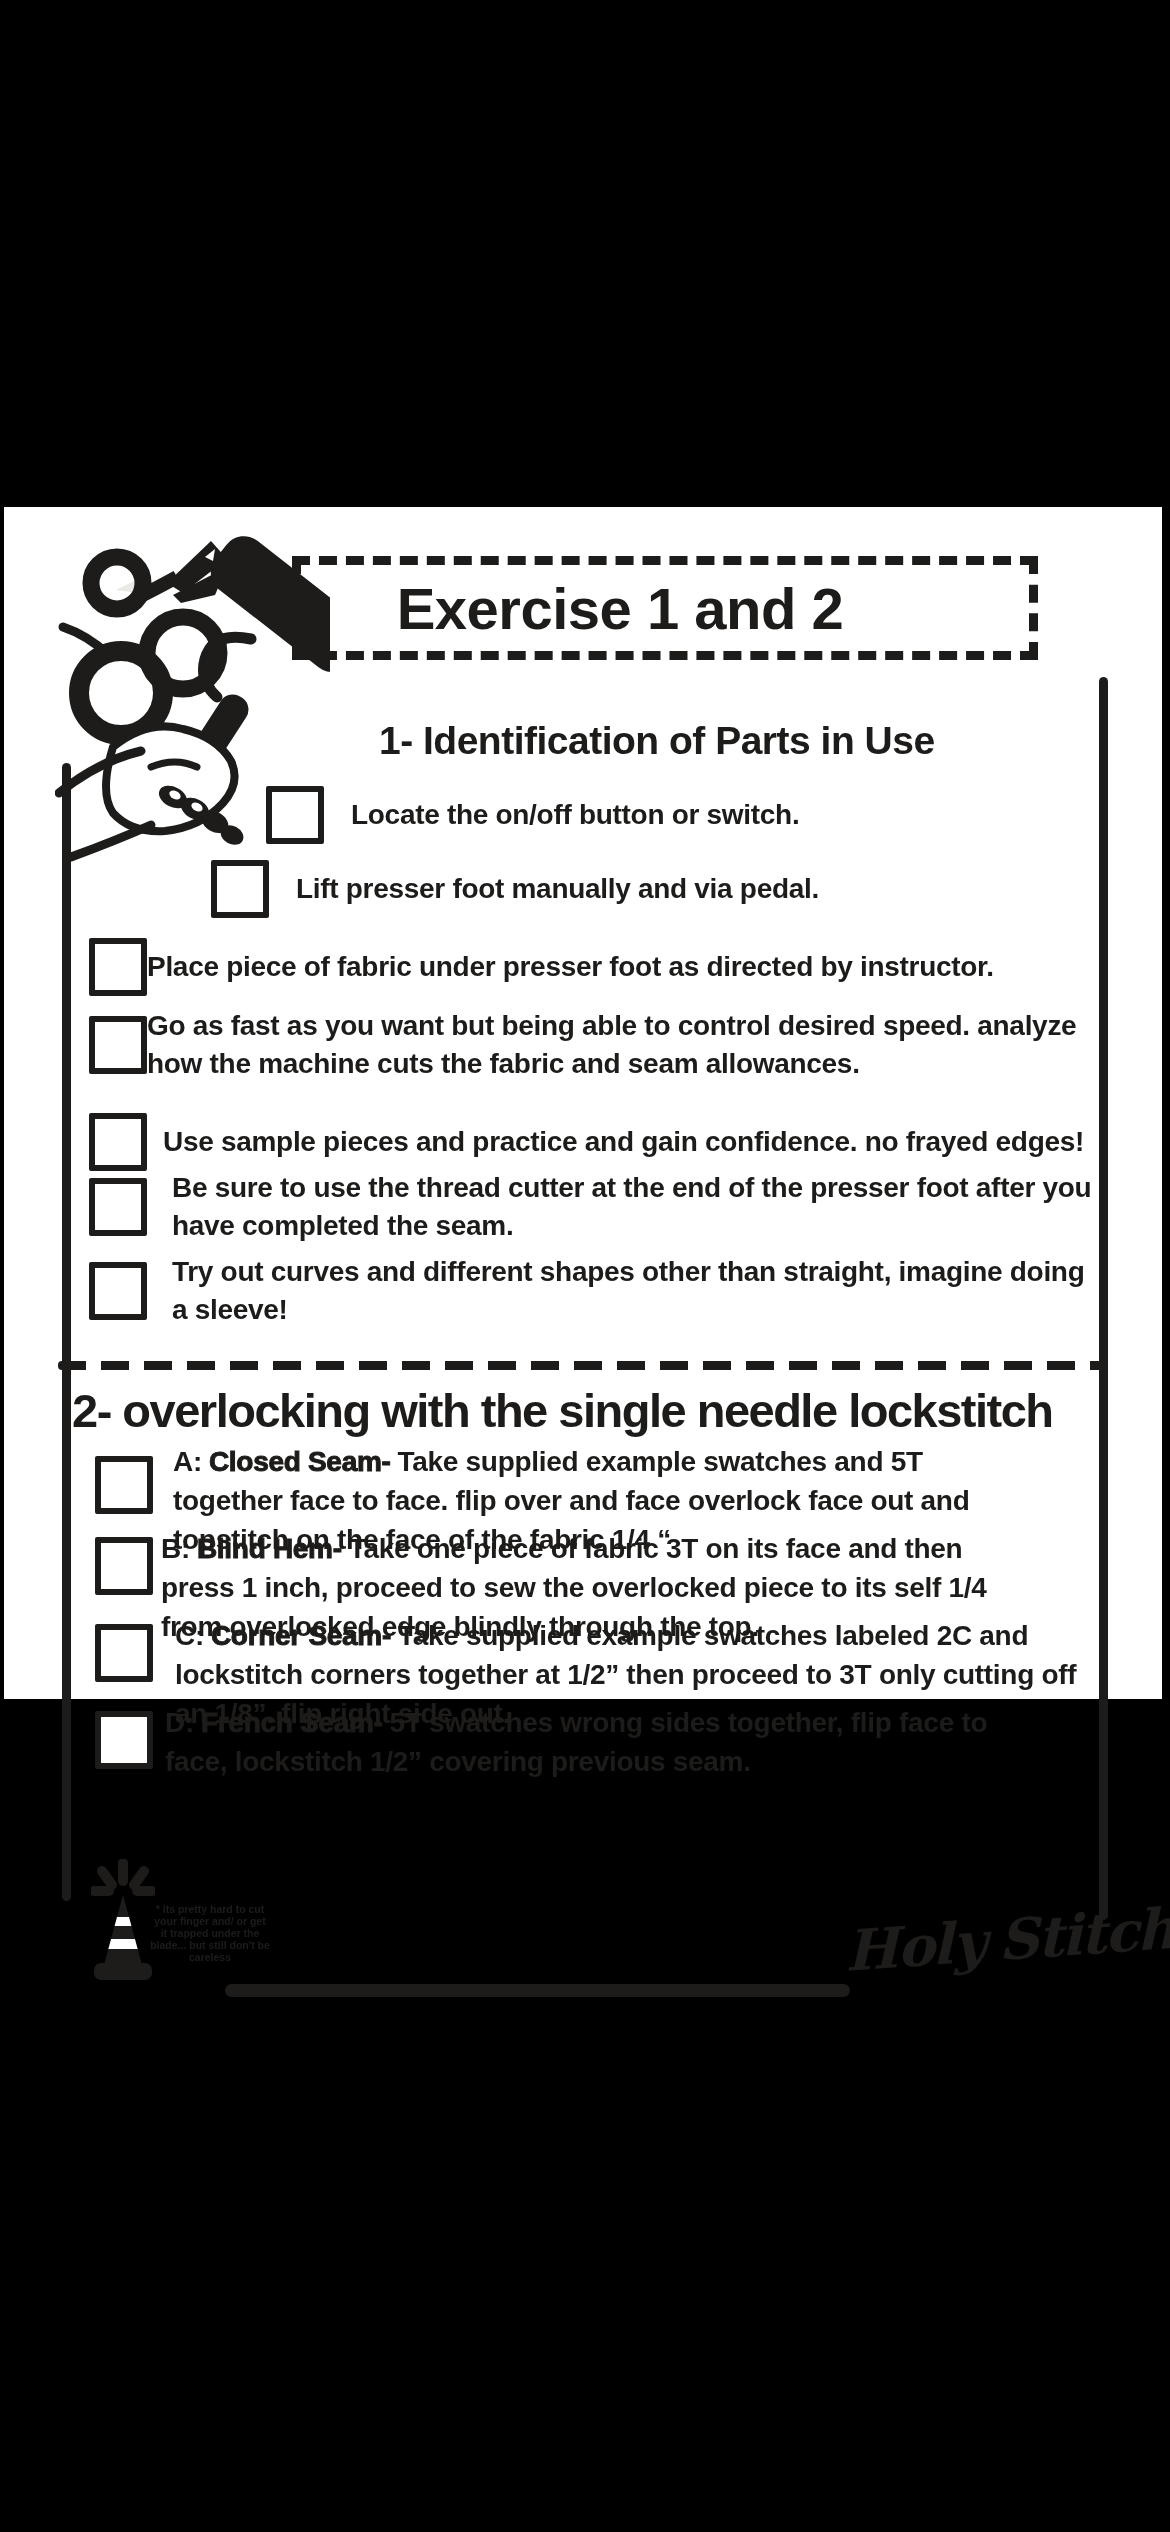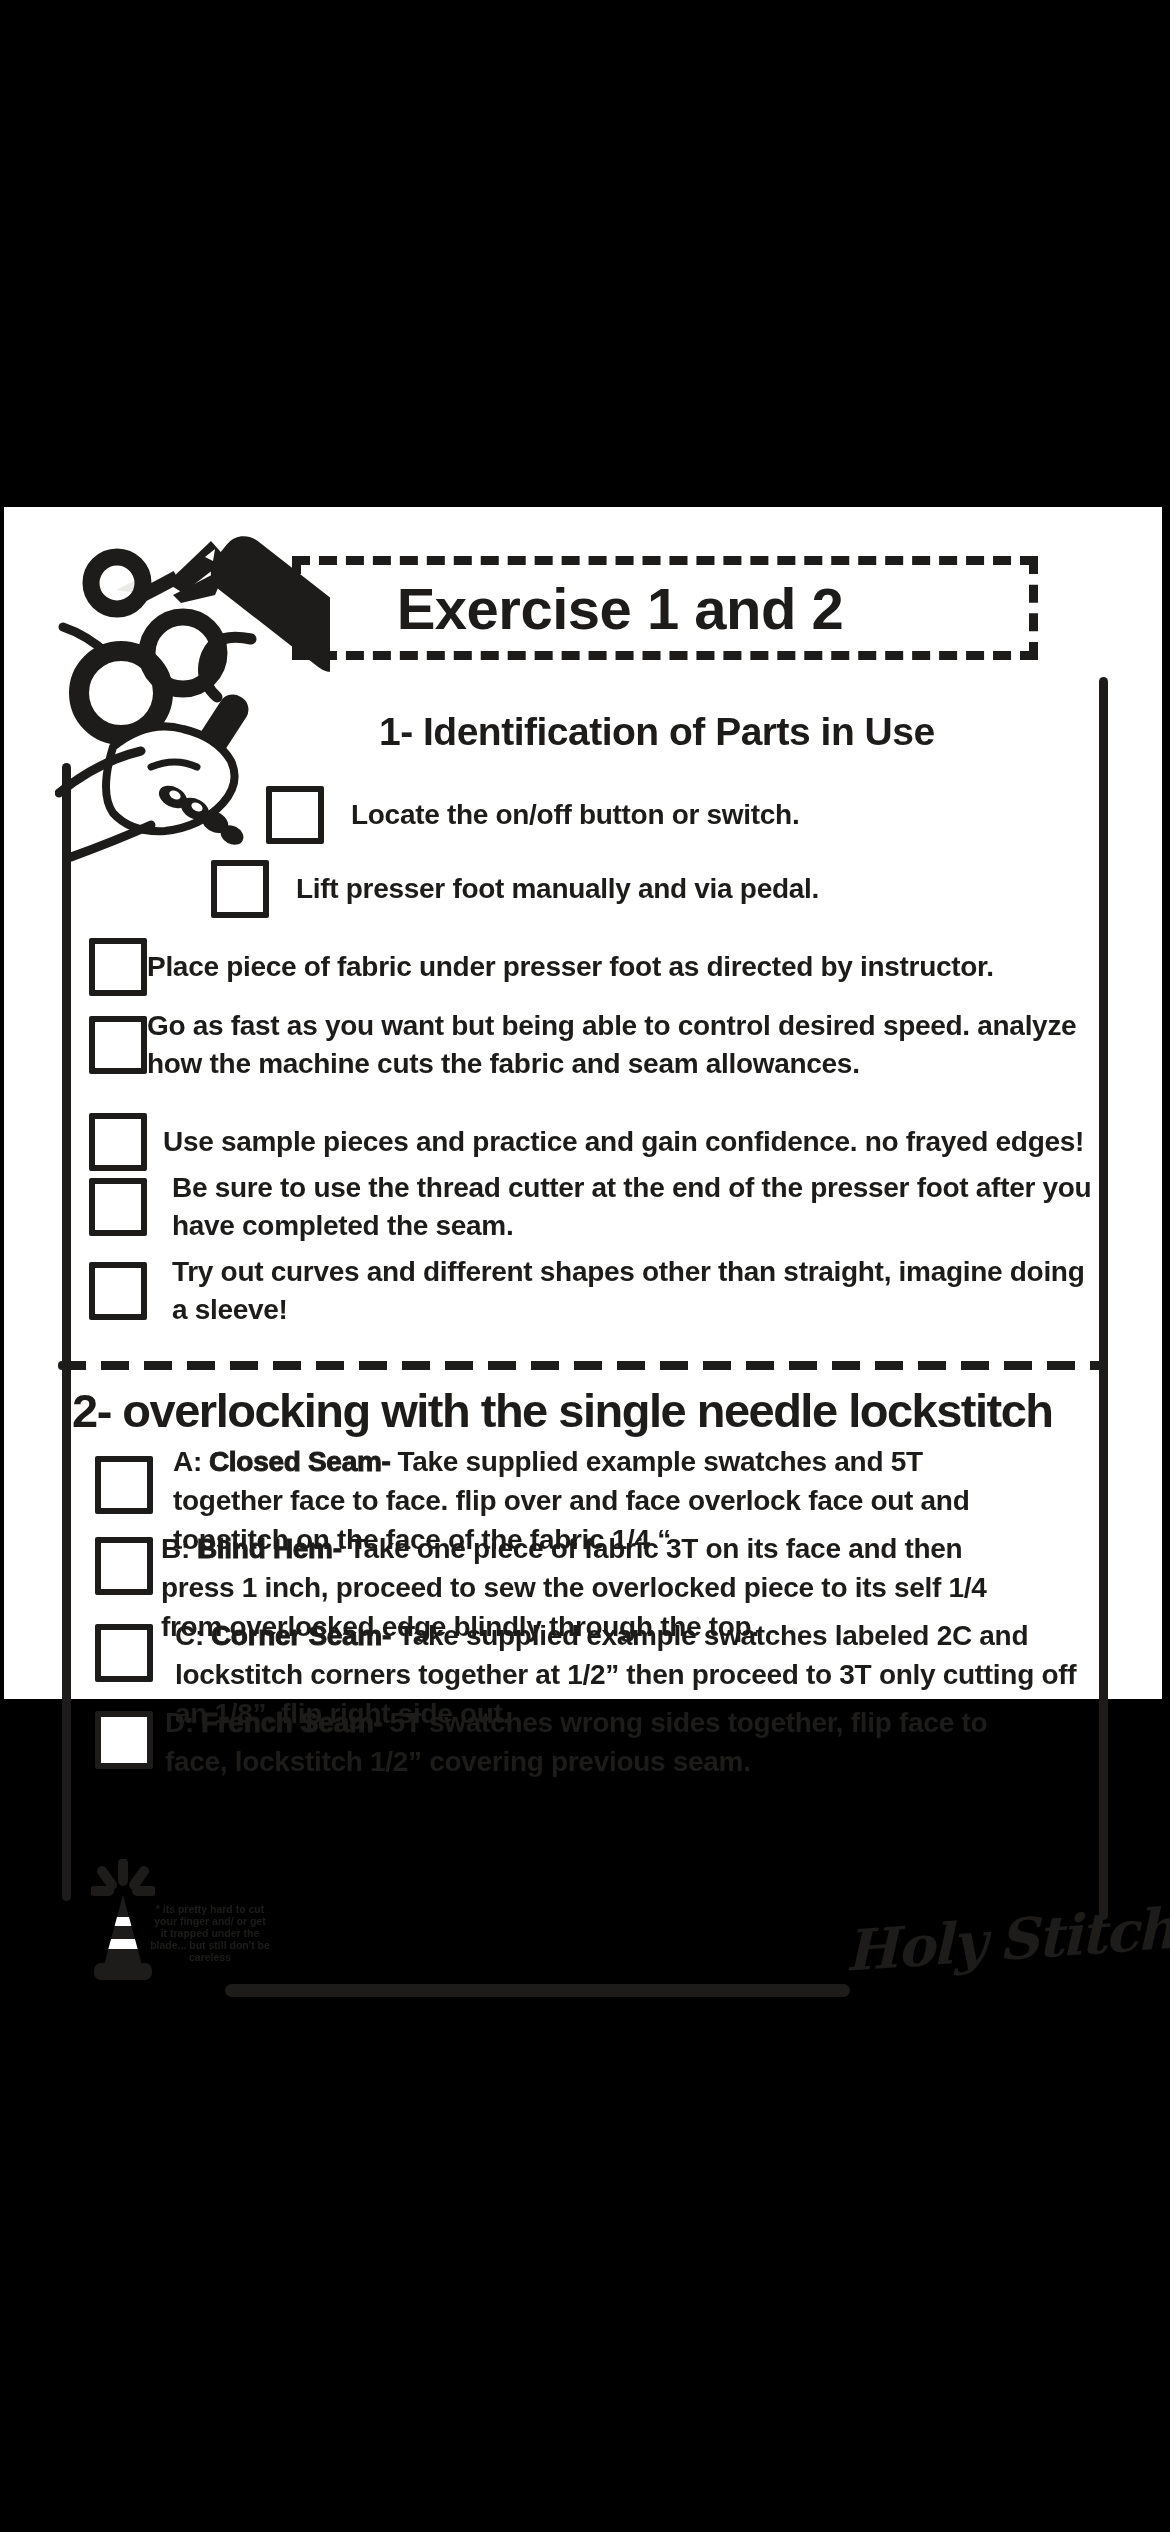--- a/index.html
+++ b/index.html
@@ -11,21 +11,21 @@
 
   
   .vbar{position:absolute;width:9px;background:var(--ink);border-radius:5px;}
 
   
   .titlebox{position:absolute;left:288px;top:49px;width:746px;height:104px;
             border:9px dashed var(--ink);box-sizing:border-box;
             display:flex;align-items:center;justify-content:center;padding-right:90px;}
   .title{font-size:58px;font-weight:bold;color:var(--ink);letter-spacing:-0.5px;white-space:nowrap;}
 
-  .h1{font-size:39px;font-weight:bold;color:var(--ink);letter-spacing:-0.5px;white-space:nowrap;}
+  .h1{font-size:39px;font-weight:bold;color:var(--ink);letter-spacing:-0.5px;white-space:nowrap;margin-top:9px;}
   .h2{font-size:47px;font-weight:bold;color:var(--ink);letter-spacing:-1.5px;white-space:nowrap;}
 
   .row{position:absolute;display:flex;align-items:center;}
   .row.topalign{align-items:flex-start;}
   .cb{width:46px;height:46px;border:6px solid var(--ink);background:#fff;flex:none;
       box-sizing:content-box;border-radius:2px;}
   .t{font-weight:bold;font-size:28px;line-height:38px;color:var(--ink);letter-spacing:-0.3px;}
   .t2{font-weight:bold;font-size:28px;line-height:39px;color:var(--ink);letter-spacing:-0.3px;}
   .xb{-webkit-text-stroke:1px var(--ink);margin:0 7px 0 7px;}
 

